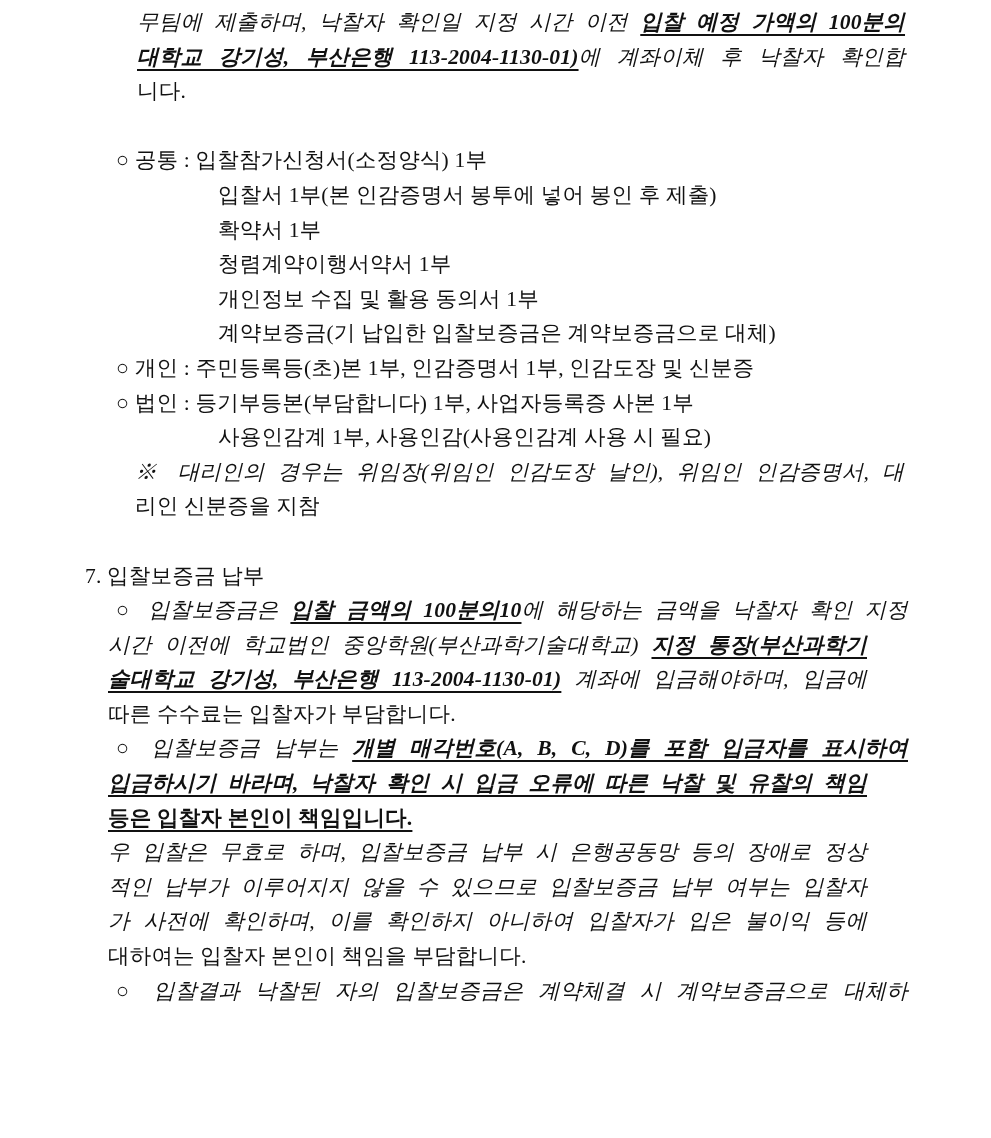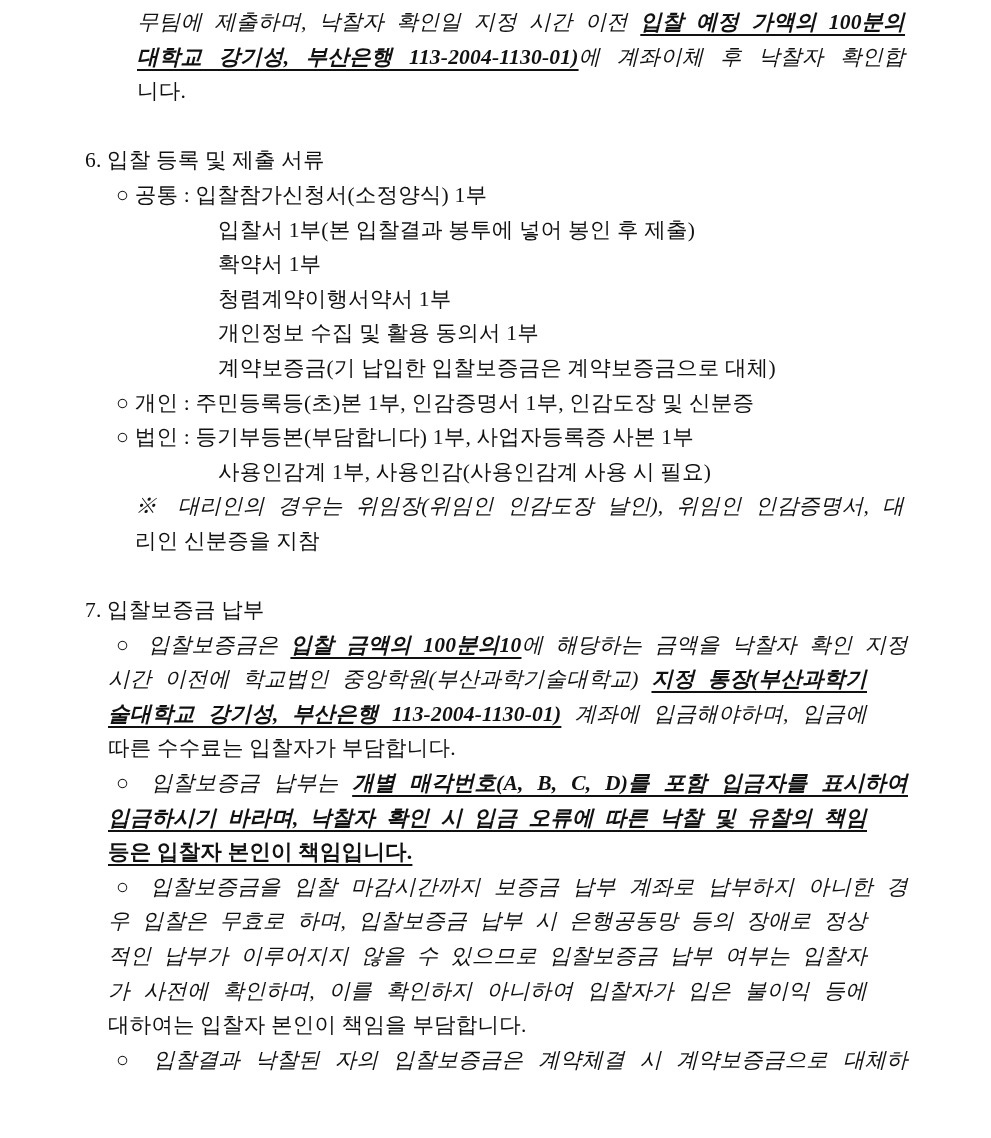--- a/index.html
+++ b/index.html
@@ -45,40 +45,38 @@
   .blank    { height: 34.6px; }
 </style>
 </head>
 <body style="background: rgb(255, 255, 255);">
 
 <div class="doc" style="color: rgb(17, 17, 17);">
     <div class="line i-para just"><span>무팀에 제출하며, 낙찰자 확인일 지정 시간 이전 </span><span class="b u">입찰 예정 가액의 100분의</span></div>
     <div class="line i-para just"><span class="b u">대학교 강기성, 부산은행 113-2004-1130-01)</span><span>에 계좌이체 후 낙찰자 확인합</span></div>
     <div class="line i-para"><span>니다.</span></div>
     <div class="line blank"></div>
-    <div class="line i-num"><span>6. 입찰 등록 및 제출 서류</span></div>
     <div class="line i-circle"><span>○ 공통 : 입찰참가신청서(소정양식) 1부</span></div>
-    <div class="line i-sub"><span>입찰서 1부(본 입찰결과 봉투에 넣어 봉인 후 제출)</span></div>
+    <div class="line i-sub"><span>입찰서 1부(본 인감증명서 봉투에 넣어 봉인 후 제출)</span></div>
     <div class="line i-sub"><span>확약서 1부</span></div>
     <div class="line i-sub"><span>청렴계약이행서약서 1부</span></div>
     <div class="line i-sub"><span>개인정보 수집 및 활용 동의서 1부</span></div>
     <div class="line i-sub"><span>계약보증금(기 납입한 입찰보증금은 계약보증금으로 대체)</span></div>
     <div class="line i-circle"><span>○ 개인 : 주민등록등(초)본 1부, 인감증명서 1부, 인감도장 및 신분증</span></div>
     <div class="line i-circle"><span>○ 법인 : 등기부등본(부담합니다) 1부, 사업자등록증 사본 1부</span></div>
     <div class="line i-sub"><span>사용인감계 1부, 사용인감(사용인감계 사용 시 필요)</span></div>
     <div class="line i-note just"><span>※ 대리인의 경우는 위임장(위임인 인감도장 날인), 위임인 인감증명서, 대</span></div>
     <div class="line i-note"><span>리인 신분증을 지참</span></div>
     <div class="line blank"></div>
     <div class="line i-num"><span>7. 입찰보증금 납부</span></div>
     <div class="line i-circle just"><span>○ 입찰보증금은 </span><span class="b u">입찰 금액의 100분의10</span><span>에 해당하는 금액을 낙찰자 확인 지정</span></div>
     <div class="line i-cont just"><span>시간 이전에 학교법인 중앙학원(부산과학기술대학교) </span><span class="b u">지정 통장(부산과학기</span></div>
     <div class="line i-cont just"><span class="b u">술대학교 강기성, 부산은행 113-2004-1130-01)</span><span> 계좌에 입금해야하며, 입금에</span></div>
     <div class="line i-cont"><span>따른 수수료는 입찰자가 부담합니다.</span></div>
     <div class="line i-circle just"><span>○ 입찰보증금 납부는 </span><span class="b u">개별 매각번호(A, B, C, D)를 포함 입금자를 표시하여</span></div>
     <div class="line i-cont just"><span class="b u">입금하시기 바라며, 낙찰자 확인 시 입금 오류에 따른 낙찰 및 유찰의 책임</span></div>
     <div class="line i-cont"><span class="b u">등은 입찰자 본인이 책임입니다.</span></div>
-    <div class="line i-circle just"><span>○ 입찰보증금을 입찰 마감시간까지 보증금 납부 계좌로 납부하지 아니한 경</span></div>
     <div class="line i-cont just"><span>우 입찰은 무효로 하며, 입찰보증금 납부 시 은행공동망 등의 장애로 정상</span></div>
     <div class="line i-cont just"><span>적인 납부가 이루어지지 않을 수 있으므로 입찰보증금 납부 여부는 입찰자</span></div>
     <div class="line i-cont just"><span>가 사전에 확인하며, 이를 확인하지 아니하여 입찰자가 입은 불이익 등에</span></div>
     <div class="line i-cont"><span>대하여는 입찰자 본인이 책임을 부담합니다.</span></div>
     <div class="line i-circle just"><span>○ 입찰결과 낙찰된 자의 입찰보증금은 계약체결 시 계약보증금으로 대체하</span></div>
   </div>
 
 </body></html>

